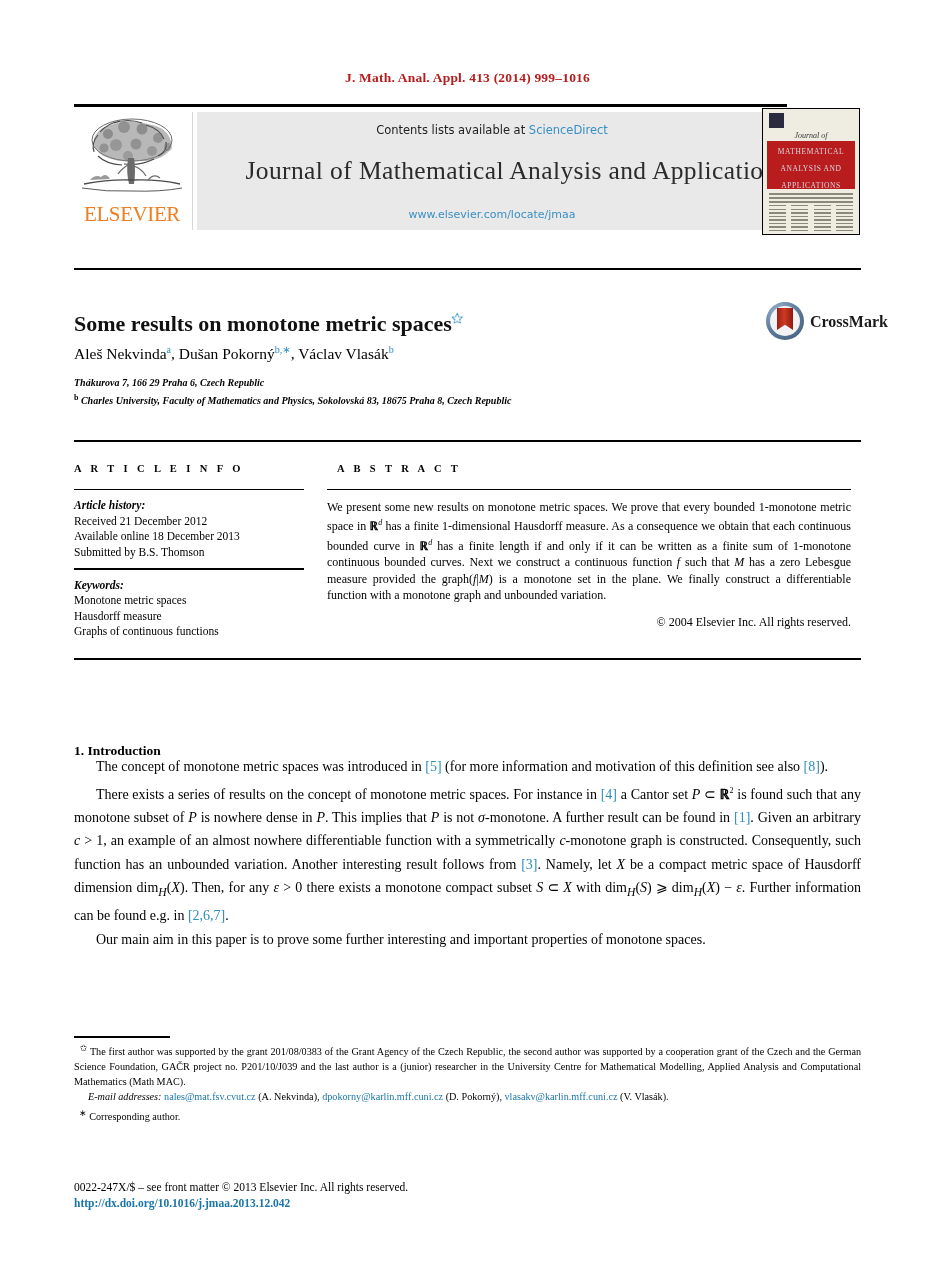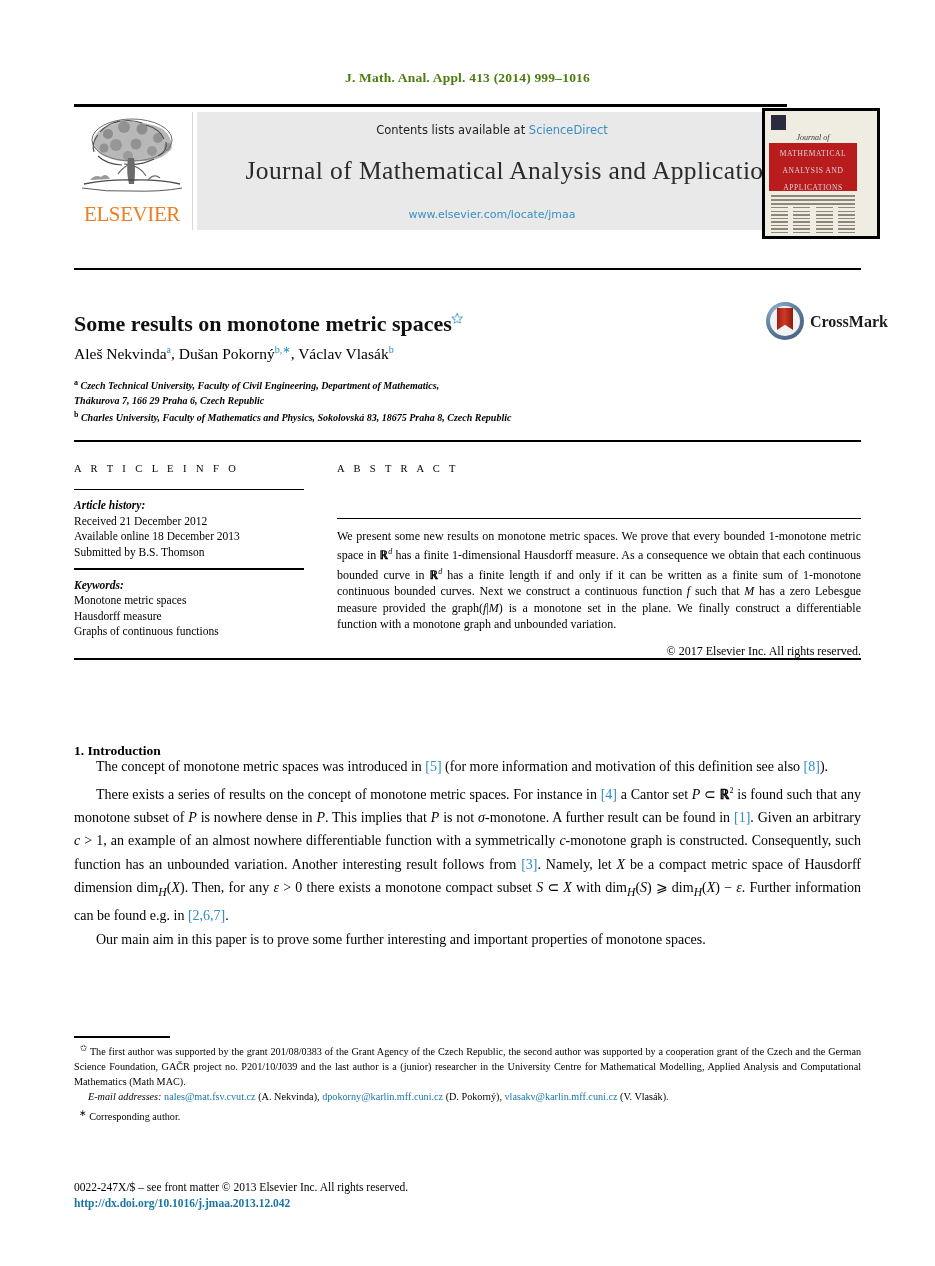--- a/index.html
+++ b/index.html
@@ -23,21 +23,21 @@
   }
 
   
   .runhead {
     position: absolute;
     left: 0; top: 70px;
     width: 935px;
     text-align: center;
     font-size: 13.5px;
     font-weight: bold;
-    color: #4d7c0f;
+    color: #b91c1c;
     letter-spacing: .2px;
   }
 
   
   .masthead {
     position: absolute;
     left: 74px; top: 104px;
     width: 787px;
     height: 128px;
   }
@@ -96,24 +96,23 @@
     left: 0; top: 96px; width: 590px;
     text-align: center;
     font-family: "DejaVu Sans", sans-serif;
     font-size: 11px;
     color: #3a8fc4;
   }
   .cover {
     position: absolute;
     left: 688px; top: 4px;
     width: 96px; height: 125px;
-    border: 3px solid #000000;
+    border: 1px solid #000000;
     background: #efede2;
     overflow: hidden;
-    padding-left: 16px;
   }
   .cover-elsv {
     position: absolute; left: 6px; top: 4px;
     width: 15px; height: 15px; background: #2b2b40;
   }
   .cover-script {
     position: absolute; left: 0; top: 22px; width: 96px;
     text-align: center; font-size: 8px; font-style: italic;
     color: #333; font-family: "Liberation Serif", serif;
   }
@@ -204,34 +203,33 @@
     position: absolute; left: 44px; top: 13px;
     font-size: 16px; font-weight: bold;
     font-family: "Liberation Serif", serif;
     color: #1a1a1a;
   }
 
   
   .colhead {
     position: absolute;
     font-size: 10.5px;
-    font-weight: normal;
+    font-weight: bold;
     letter-spacing: 3.4px;
     font-family: "Liberation Serif", serif;
   }
   .info-col {
     position: absolute;
     left: 74px;
     width: 230px;
   }
   .abs-col {
     position: absolute;
-    left: 337px;
+    left: 327px;
     width: 524px;
-    margin-top: 29px;
   }
   .mini-rule { height: 1px; background: #000; }
   .info-block {
     font-size: 11.5px;
     line-height: 15.5px;
     font-family: "Liberation Serif", serif;
   }
   .info-block em { font-style: italic; font-weight: bold; }
   .abstract-text {
     font-size: 12px;
@@ -410,21 +408,20 @@
     <span>Some results on monotone metric spaces</span><span class="title-star">✩</span>
   </h1>
 
   <div class="authors">
     <span>Aleš Nekvinda</span><span class="aff-mark">a</span>,
     <span>Dušan Pokorný</span><span class="aff-mark">b,∗</span>,
     <span>Václav Vlasák</span><span class="aff-mark">b</span>
   </div>
 
   <div class="affiliations">
-    <div><span class="aff-sup">a</span> <span>Czech Technical University, Faculty of Civil Engineering, Department of Mathematics,</span></div>
     <div><span>Thákurova 7, 166 29 Praha 6, Czech Republic</span></div>
     <div><span class="aff-sup">b</span> <span>Charles University, Faculty of Mathematics and Physics, Sokolovská 83, 18675 Praha 8, Czech Republic</span></div>
   </div>
 
   <div class="crossmark">
     <div class="cm-badge">
       <div class="cm-inner"></div>
       <div class="cm-book"></div>
     </div>
     <div class="cm-text">CrossMark</div>
@@ -456,21 +453,21 @@
     <div class="abstract-text" style="margin-top:9px">
       We present some new results on monotone metric spaces. We prove that every
       bounded 1-monotone metric space in <span class="bbr">ℝ</span><sup class="tiny mathi">d</sup> has a finite 1-dimensional Hausdorff
       measure. As a consequence we obtain that each continuous bounded curve in <span class="bbr">ℝ</span><sup class="tiny mathi">d</sup>
       has a finite length if and only if it can be written as a finite sum of 1-monotone
       continuous bounded curves. Next we construct a continuous function <span class="mathi">f</span> such that
       <span class="mathi">M</span> has a zero Lebesgue measure provided the graph(<span class="mathi">f</span>|<span class="mathi">M</span>) is a monotone set in the
       plane. We finally construct a differentiable function with a monotone graph and
       unbounded variation.
     </div>
-    <div class="copyline">© 2017 Elsevier Inc. All rights reserved.</div>
+    <div class="copyline">© 2004 Elsevier Inc. All rights reserved.</div>
   </div>
 
   <div class="rule-strong" style="top:658px"></div>
 
   <h2 class="sec-title">1. Introduction</h2>
 
   <div class="body-text">
     <p>The concept of monotone metric spaces was introduced in <span class="ref">[5]</span> (for more information and motivation of this definition see also <span class="ref">[8]</span>).</p>
     <p>There exists a series of results on the concept of monotone metric spaces. For instance in <span class="ref">[4]</span> a Cantor set <span class="mathi">P</span> ⊂ <span class="bbr">ℝ</span><sup class="tiny">2</sup> is found such that any monotone subset of <span class="mathi">P</span> is nowhere dense in <span class="mathi">P</span>. This implies that <span class="mathi">P</span> is not <span class="mathi">σ</span>-monotone. A further result can be found in <span class="ref">[1]</span>. Given an arbitrary <span class="mathi">c</span> &gt; 1, an example of an almost nowhere differentiable function with a symmetrically <span class="mathi">c</span>-monotone graph is constructed. Consequently, such function has an unbounded variation. Another interesting result follows from <span class="ref">[3]</span>. Namely, let <span class="mathi">X</span> be a compact metric space of Hausdorff dimension dim<sub class="mathi">H</sub>(<span class="mathi">X</span>). Then, for any <span class="mathi">ε</span> &gt; 0 there exists a monotone compact subset <span class="mathi">S</span> ⊂ <span class="mathi">X</span> with dim<sub class="mathi">H</sub>(<span class="mathi">S</span>) ⩾ dim<sub class="mathi">H</sub>(<span class="mathi">X</span>) − <span class="mathi">ε</span>. Further information can be found e.g. in <span class="ref">[2,6,7]</span>.</p>
     <p>Our main aim in this paper is to prove some further interesting and important properties of monotone spaces.</p>

